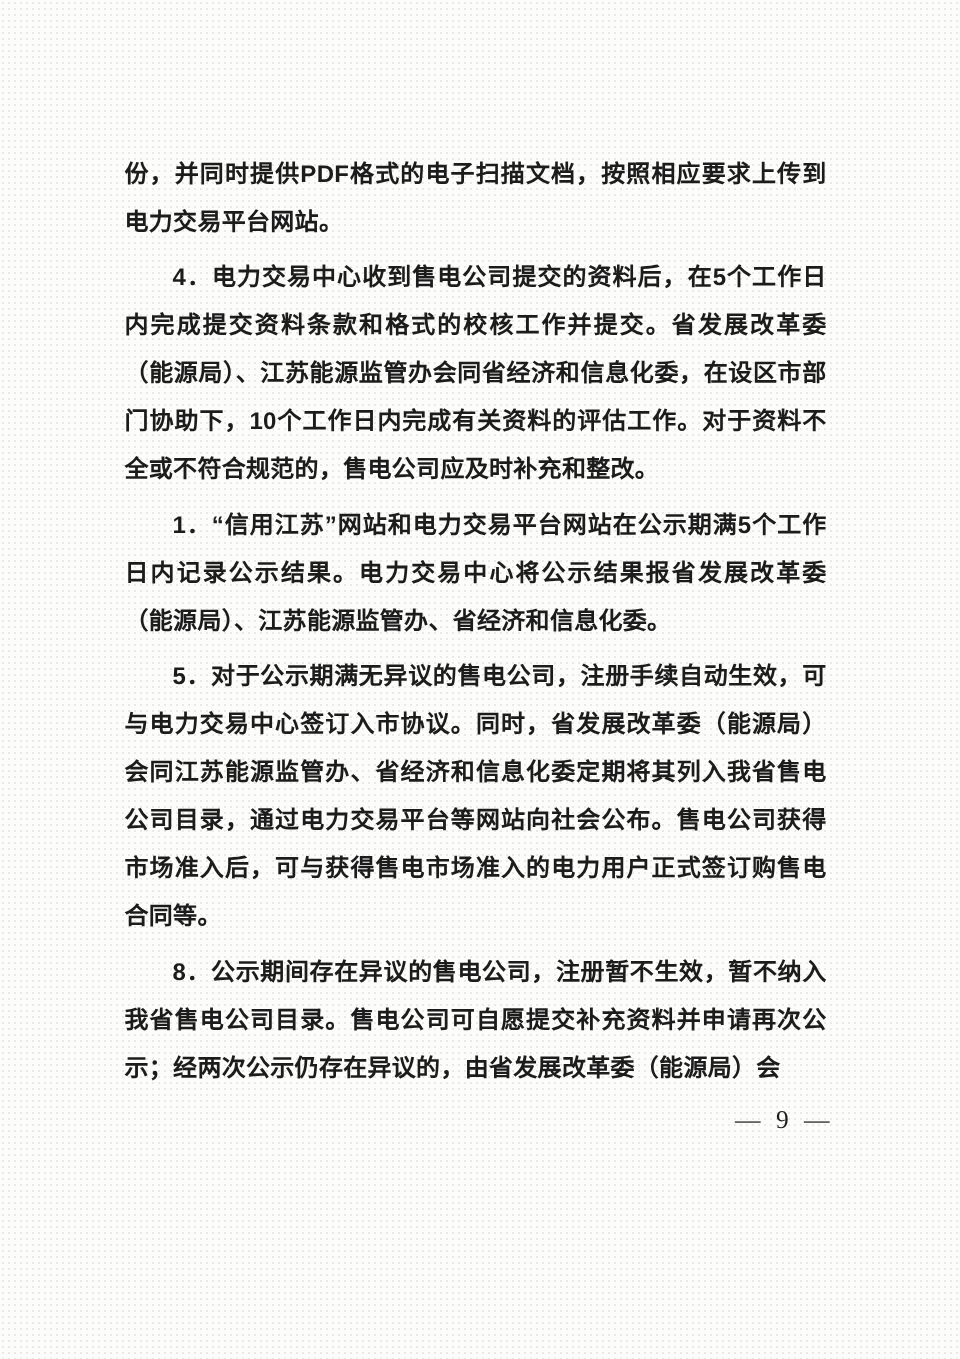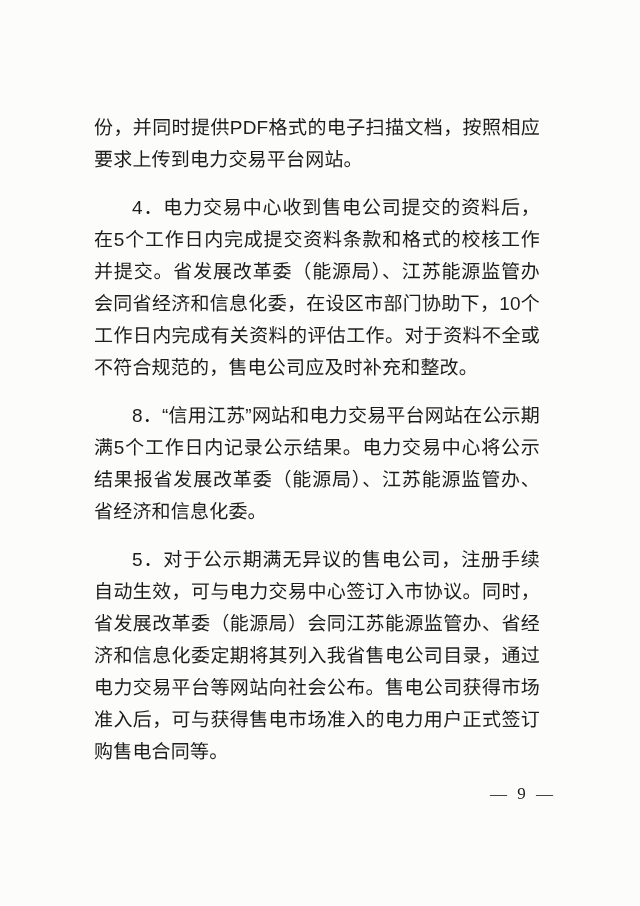--- a/index.html
+++ b/index.html
@@ -19,24 +19,24 @@
   .page {
     box-sizing: border-box;
     width: 640px;
     height: 906px;
     padding: 96px 0 0 78px;
   }
   .doc-body {
     width: 478px;
   }
   .para {
-    margin: 16px;
-    font-size: 19px;
+    margin: 5px;
+    font-size: 16px;
     line-height: 32px;
-    font-weight: 400;
+    font-weight: 700;
     color: #1c1c1c;
     text-align: justify;
     text-justify: inter-character;
     letter-spacing: 0.2px;
     word-break: break-all;
   }
   .para.indent {
     text-indent: 2em;
   }
   .page-number {
@@ -50,17 +50,18 @@
   }
 </style>
 </head>
 <body>
 
 <div class="page">
   <div class="doc-body">
 
   <p class="para">份，并同时提供PDF格式的电子扫描文档，按照相应要求上传到电力交易平台网站。</p>
       <p class="para indent">4．电力交易中心收到售电公司提交的资料后，在5个工作日内完成提交资料条款和格式的校核工作并提交。省发展改革委（能源局）、江苏能源监管办会同省经济和信息化委，在设区市部门协助下，10个工作日内完成有关资料的评估工作。对于资料不全或不符合规范的，售电公司应及时补充和整改。</p>
-      <p class="para indent">8．“信用江苏”网站和电力交易平台网站在公示期满5个工作日内记录公示结果。电力交易中心将公示结果报省发展改革委（能源局）、江苏能源监管办、省经济和信息化委。</p>
+      <p class="para indent">1．“信用江苏”网站和电力交易平台网站在公示期满5个工作日内记录公示结果。电力交易中心将公示结果报省发展改革委（能源局）、江苏能源监管办、省经济和信息化委。</p>
       <p class="para indent">5．对于公示期满无异议的售电公司，注册手续自动生效，可与电力交易中心签订入市协议。同时，省发展改革委（能源局）会同江苏能源监管办、省经济和信息化委定期将其列入我省售电公司目录，通过电力交易平台等网站向社会公布。售电公司获得市场准入后，可与获得售电市场准入的电力用户正式签订购售电合同等。</p>
+      <p class="para indent">8．公示期间存在异议的售电公司，注册暂不生效，暂不纳入我省售电公司目录。售电公司可自愿提交补充资料并申请再次公示；经两次公示仍存在异议的，由省发展改革委（能源局）会</p>
     </div>
   <div class="page-number">— 9 —</div>
 </div>
 
 </body></html>

